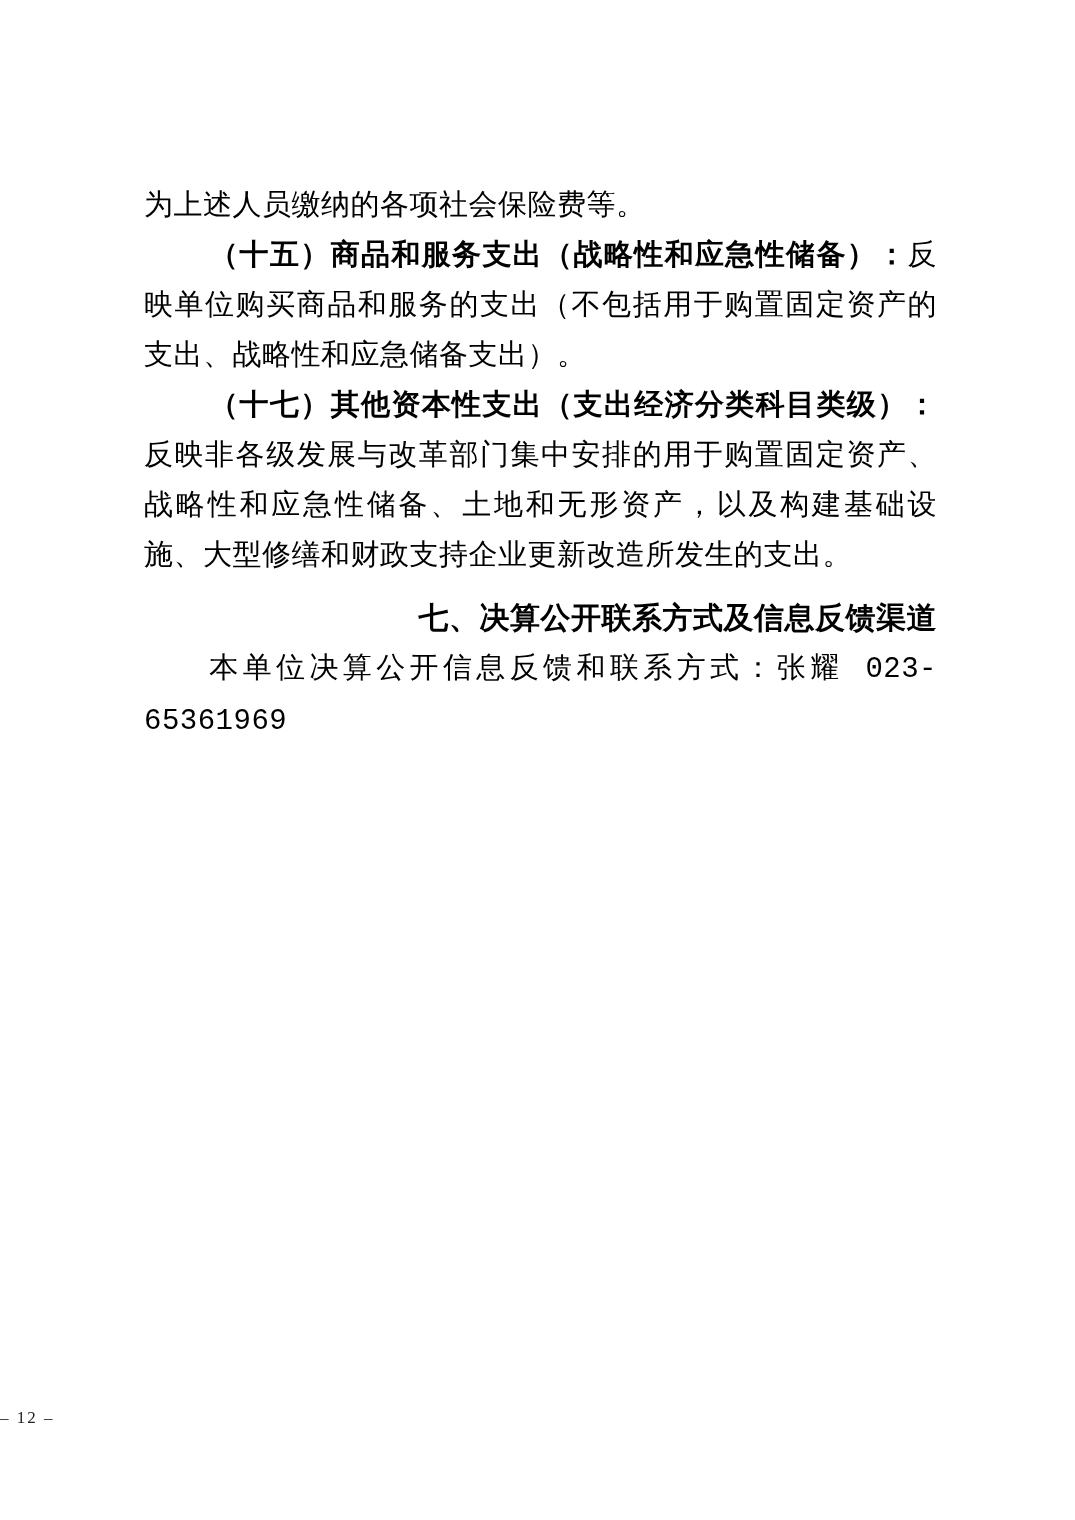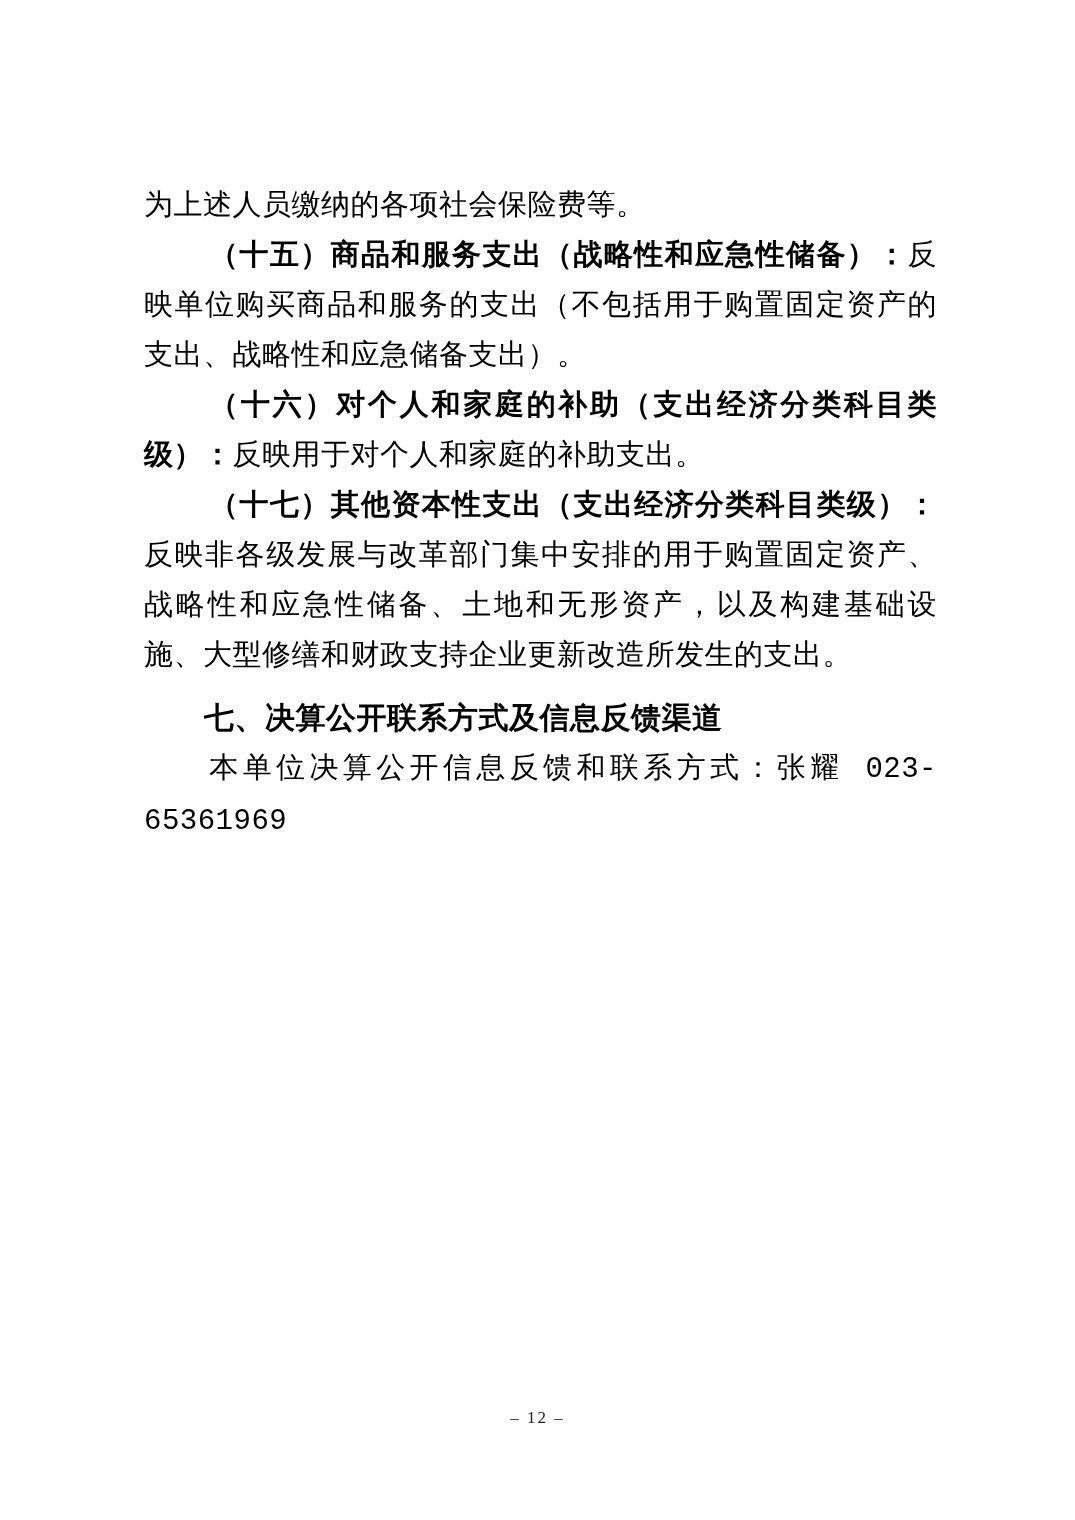--- a/index.html
+++ b/index.html
@@ -37,48 +37,48 @@
     font-weight: bold;
   }
   .section-heading {
     margin: 10px 0 0 0;
     font-family: "Liberation Sans", "DejaVu Sans", sans-serif;
     font-weight: bold;
     font-size: 30px;
     line-height: 52px;
     text-indent: 2em;
     letter-spacing: 0.5px;
+    text-align: right;
   }
   .contact.para {
     line-height: 52px;
   }
   .page-footer {
     position: absolute;
     left: 0;
     bottom: 92px;
     width: 100%;
-    text-align: center;
+    text-align: left;
     font-size: 17px;
     line-height: 20px;
     letter-spacing: 2px;
     color: #222222;
   }
 </style>
 </head>
 <body>
 
 <div class="page">
 
   <div class="text-block">
 
     <p class="para"><span>为上述人员缴纳的各项社会保险费等。</span></p>
 
     <p class="para indent"><span class="lead">（十五）商品和服务支出（战略性和应急性储备）：</span><span>反映单位购买商品和服务的支出（不包括用于购置固定资产的支出、战略性和应急储备支出）。</span></p>
 
-    <p class="para indent"><span class="lead">（十六）对个人和家庭的补助（支出经济分类科目类级）：</span><span>反映用于对个人和家庭的补助支出。</span></p>
 
     <p class="para indent"><span class="lead">（十七）其他资本性支出（支出经济分类科目类级）：</span><span>反映非各级发展与改革部门集中安排的用于购置固定资产、战略性和应急性储备、土地和无形资产，以及构建基础设施、大型修缮和财政支持企业更新改造所发生的支出。</span></p>
 
     <h2 class="section-heading">七、决算公开联系方式及信息反馈渠道</h2>
 
     <p class="para indent contact">本单位决算公开信息反馈和联系方式：张耀 023-65361969</p>
 
   </div>
 
   <div class="page-footer">– 12 –</div>

